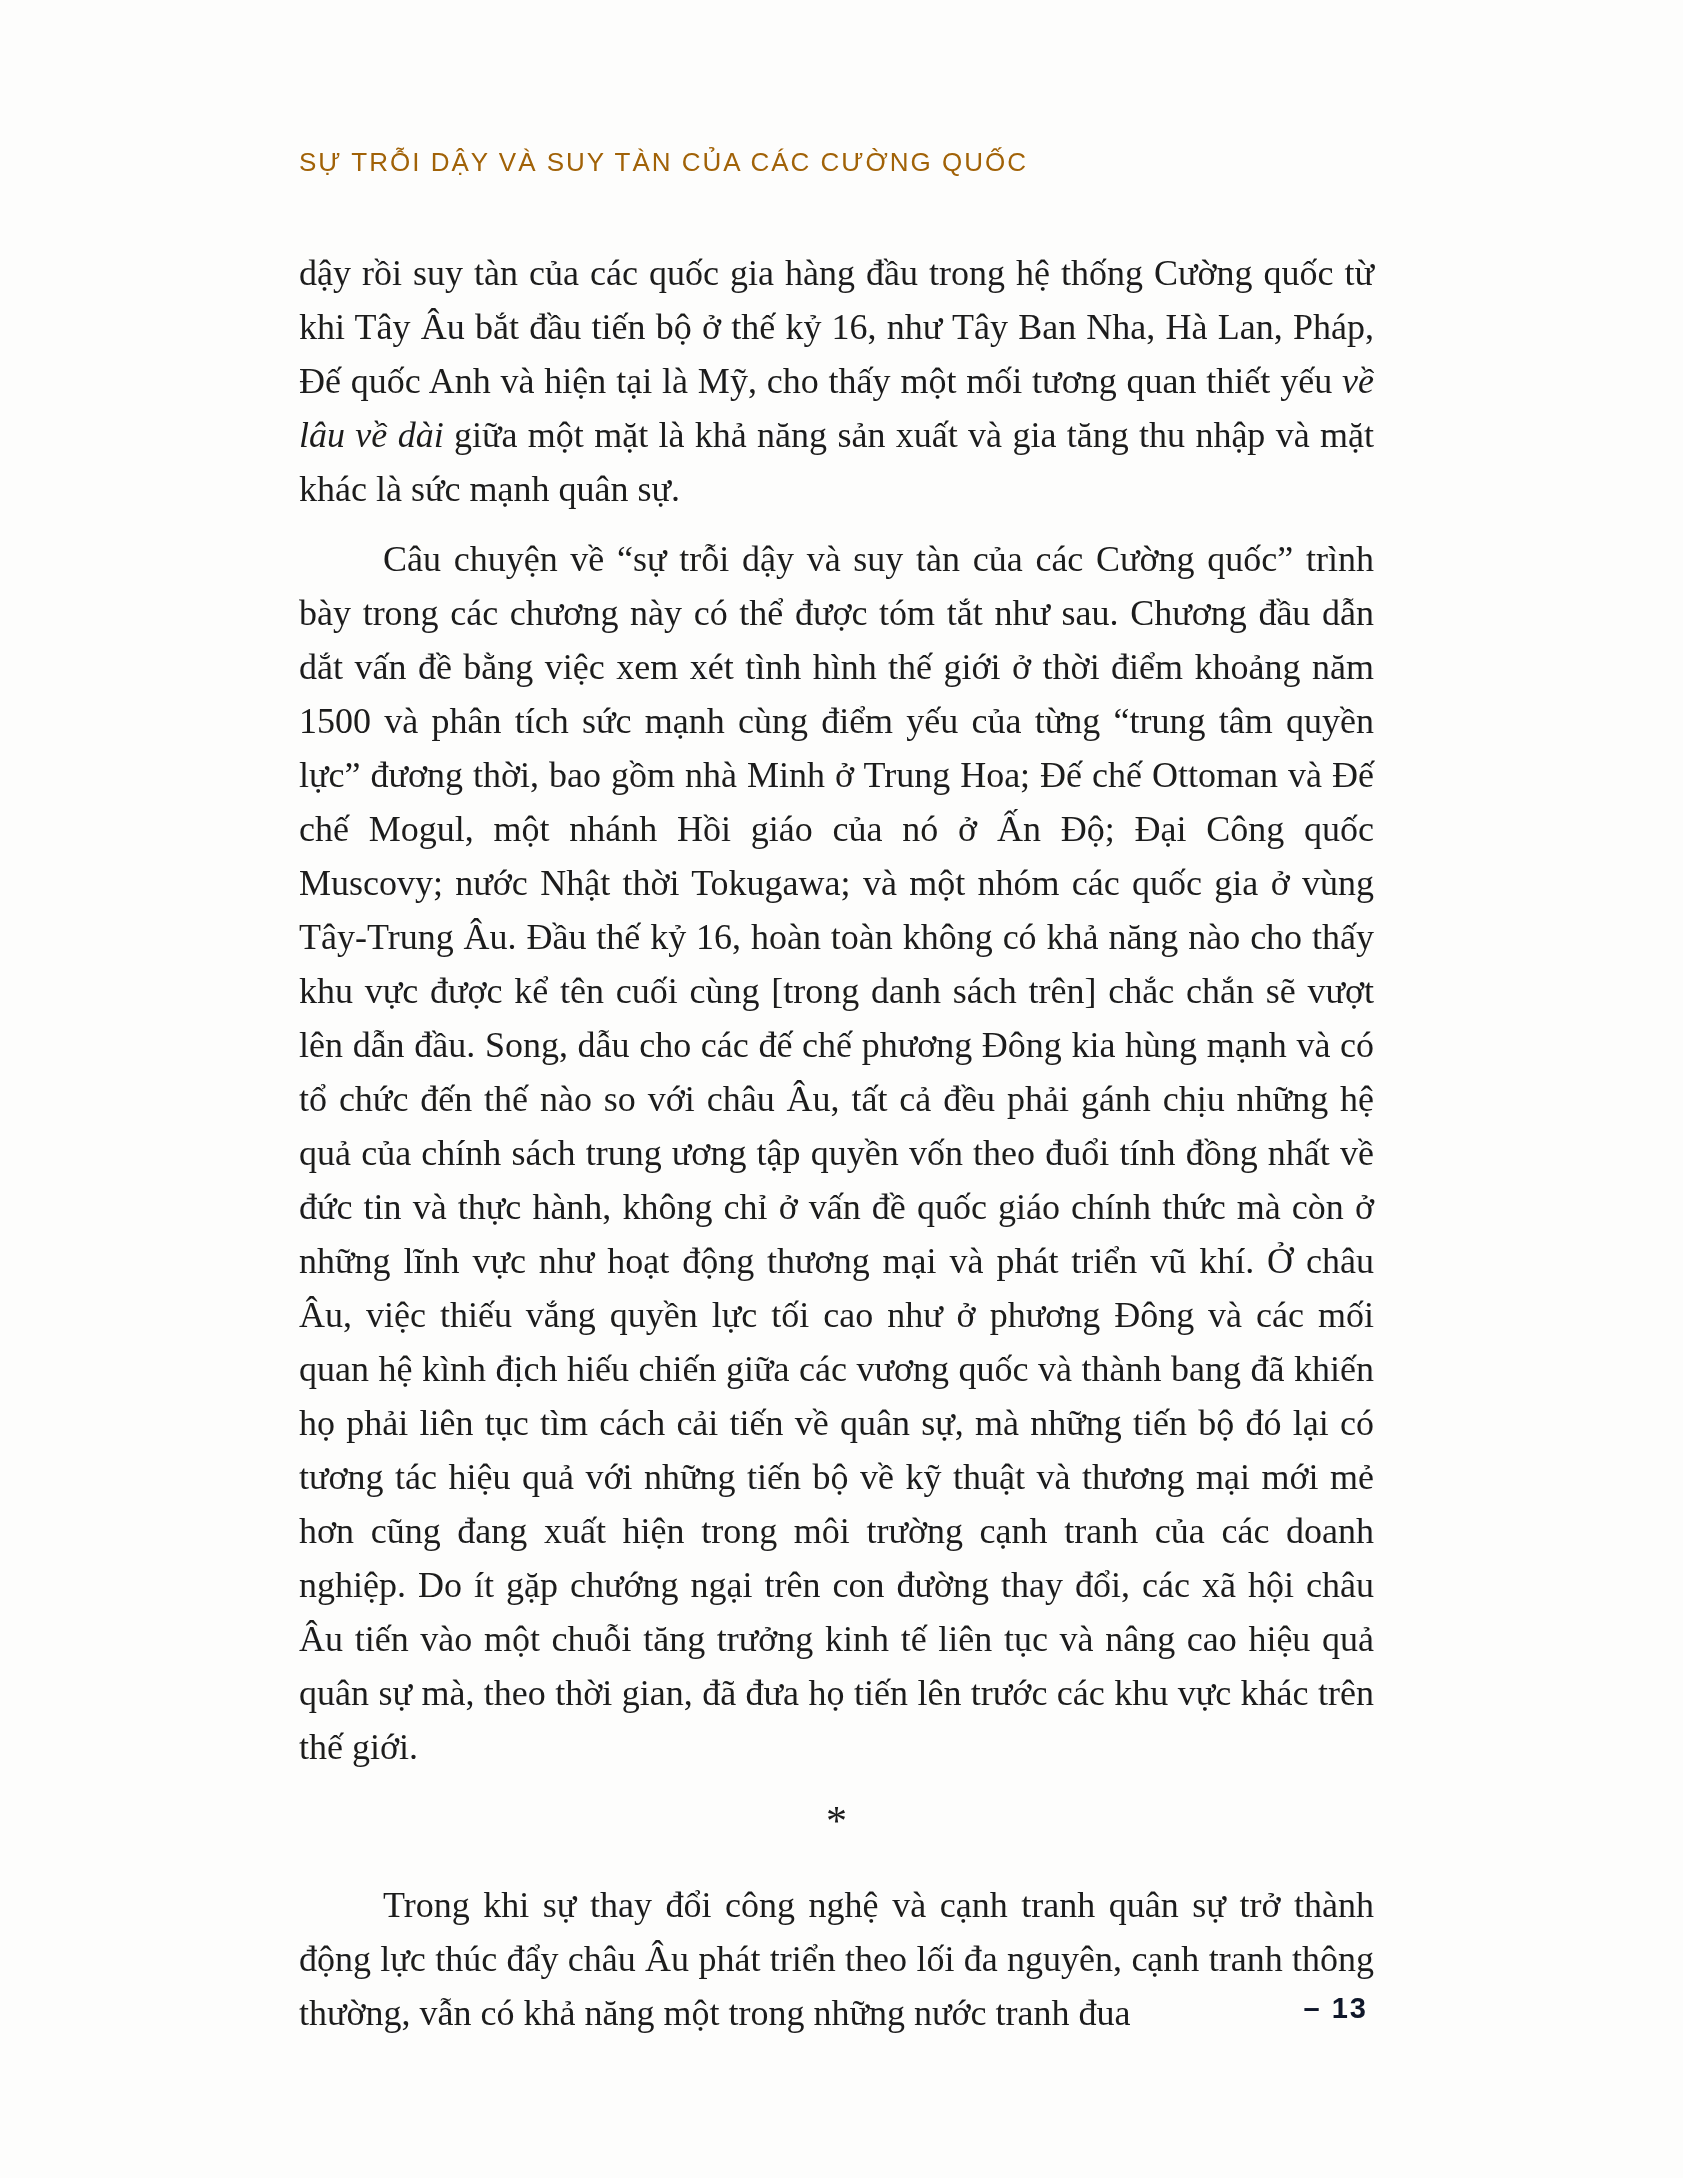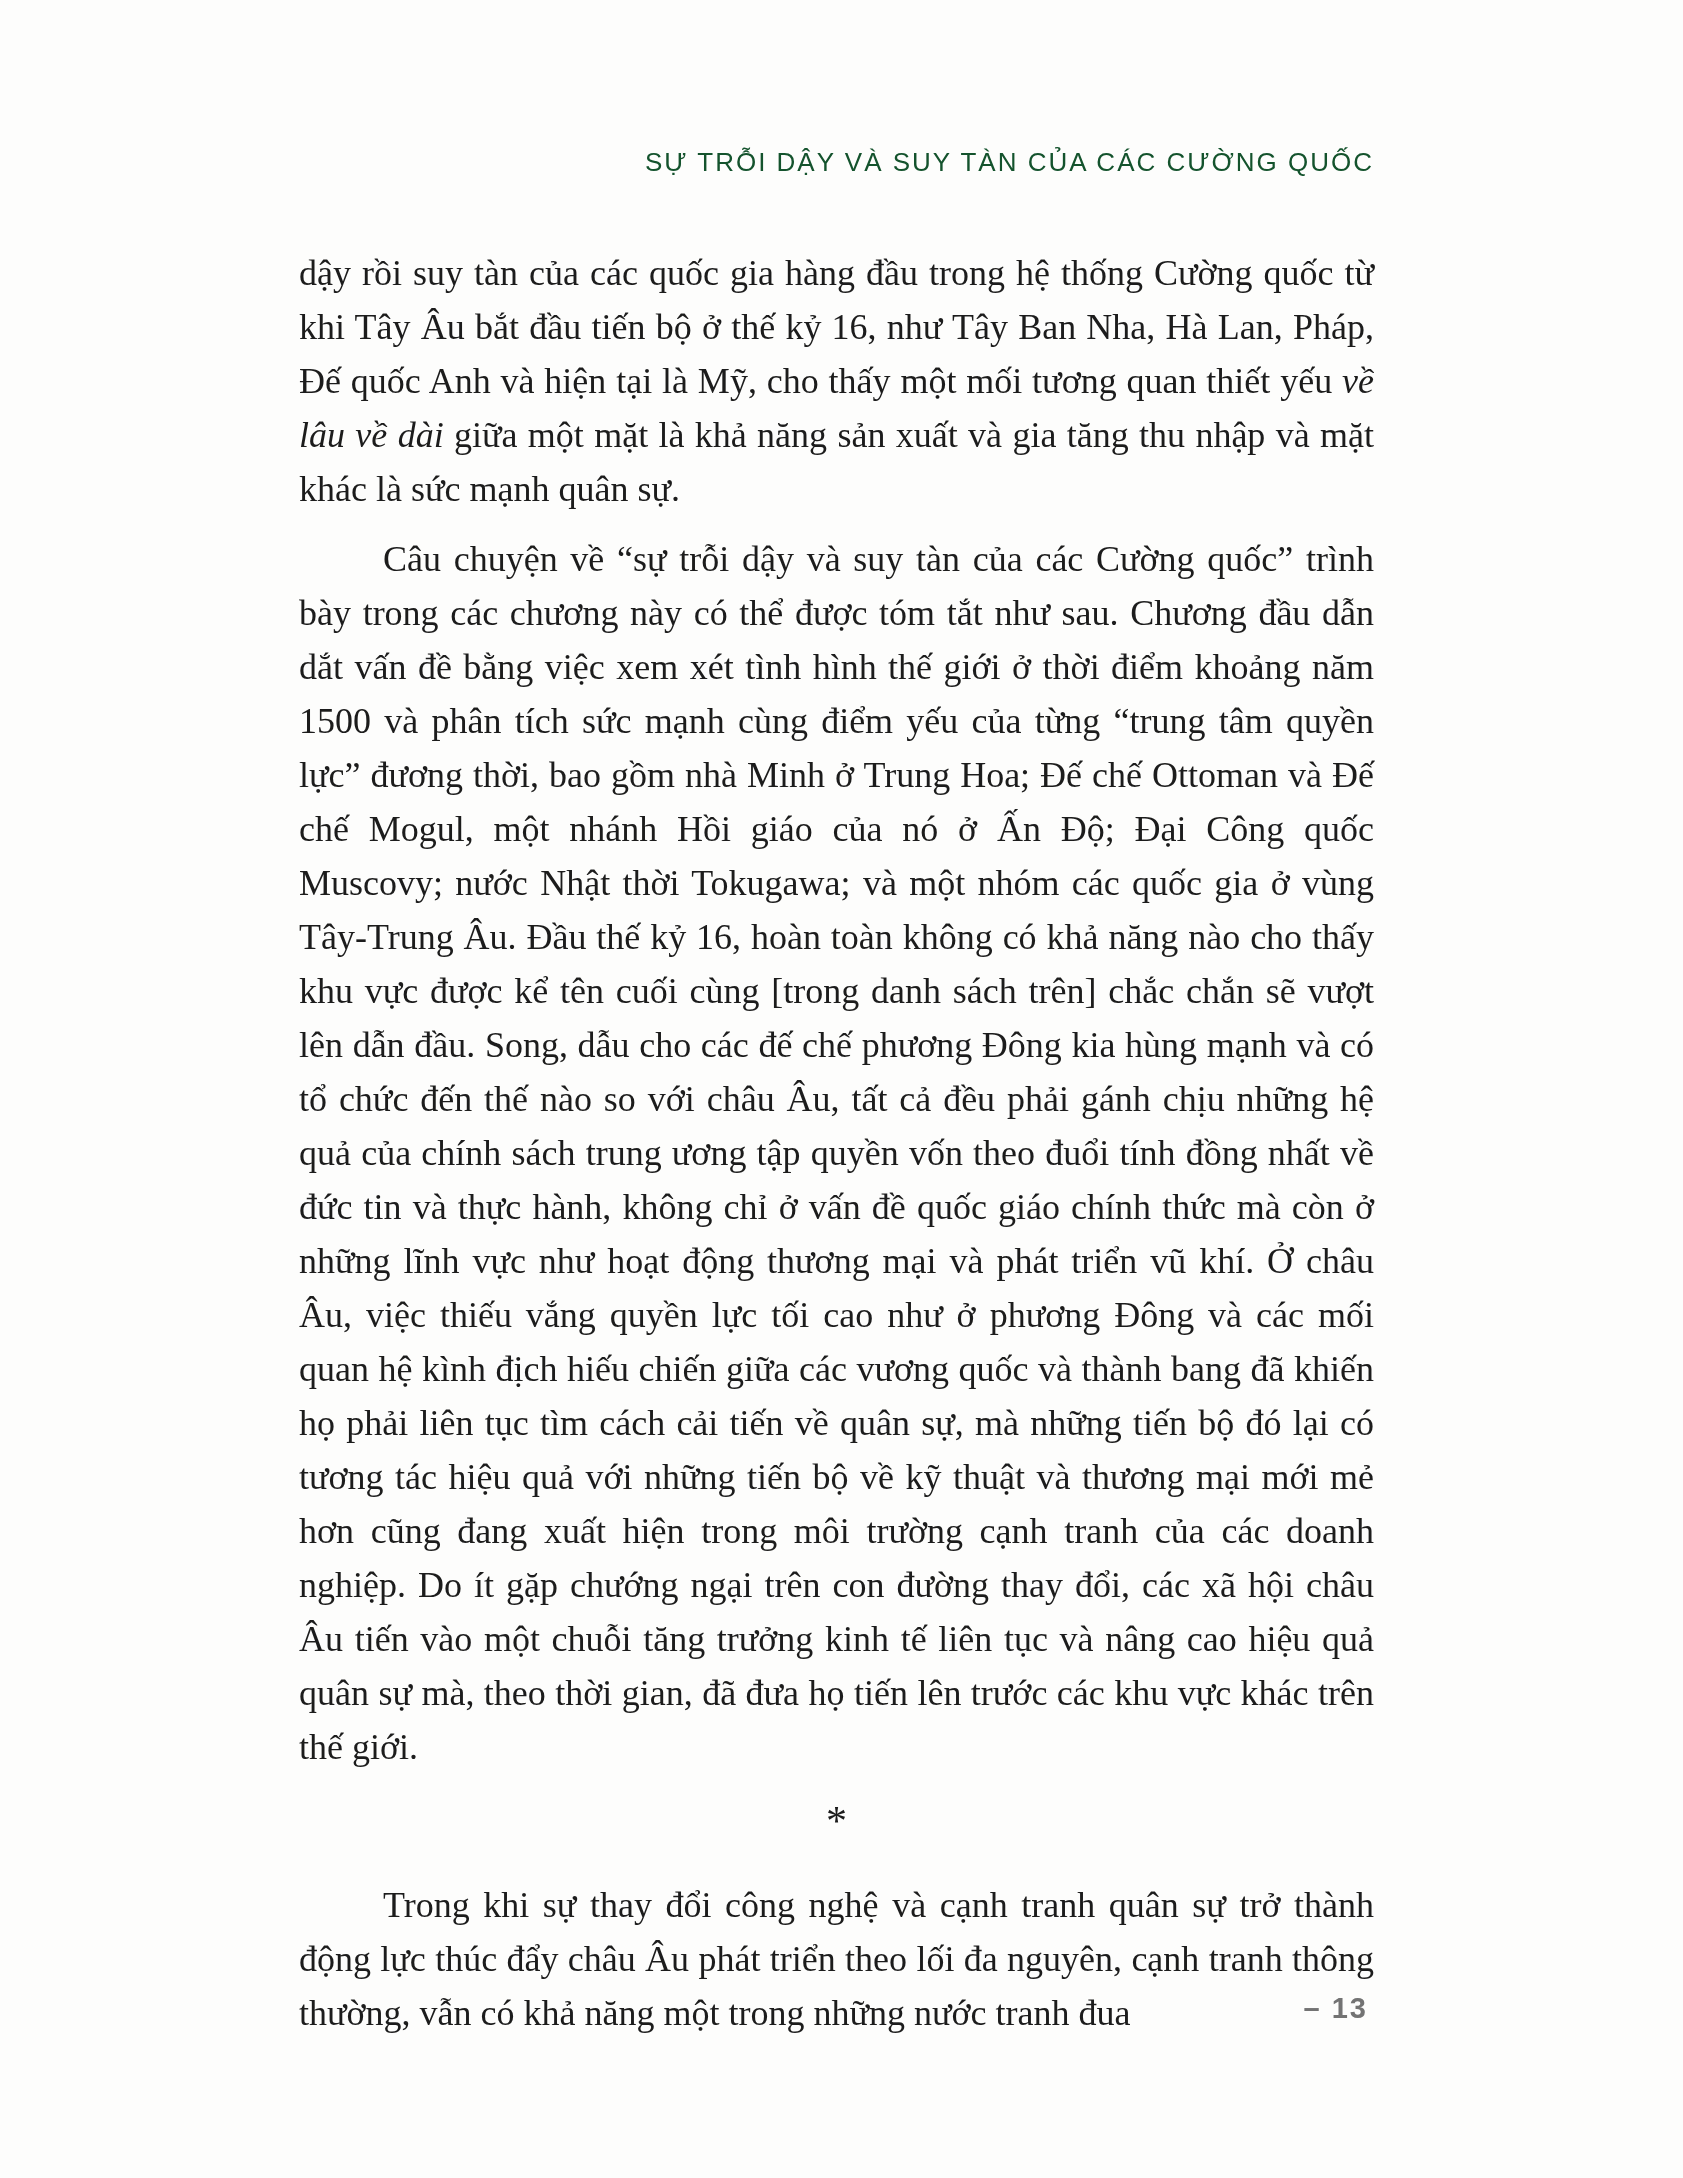--- a/index.html
+++ b/index.html
@@ -14,26 +14,26 @@
     margin: 0 auto;
     background: #fdfdfc;
     overflow: hidden;
     font-family: "Liberation Serif", "DejaVu Serif", serif;
     color: #1c1c1c;
   }
   .running-header {
     position: absolute;
     top: 147px;
     left: 299px;
-    right: 309px;
-    text-align: right;
+    right: 316px;
+    text-align: left;
     font-family: "Liberation Sans", "DejaVu Sans", sans-serif;
     font-size: 26px;
     letter-spacing: 2px;
-    color: #14532d;
+    color: #a16207;
     white-space: nowrap;
   }
   .body-text {
     position: absolute;
     top: 246px;
     left: 299px;
     width: 1075px;
   }
   .body-text p {
     margin: 0;
@@ -58,21 +58,21 @@
     line-height: 42px;
     color: #1c1c1c;
   }
   .page-number {
     position: absolute;
     top: 1992px;
     right: 315px;
     font-family: "Liberation Sans", "DejaVu Sans", sans-serif;
     font-size: 29px;
     font-weight: bold;
-    color: #737373;
+    color: #0f172a;
     letter-spacing: 2px;
   }
 </style>
 </head>
 <body>
 
 <div class="page">
 
   <div class="running-header">SỰ TRỖI DẬY VÀ SUY TÀN CỦA CÁC CƯỜNG QUỐC</div>
 

